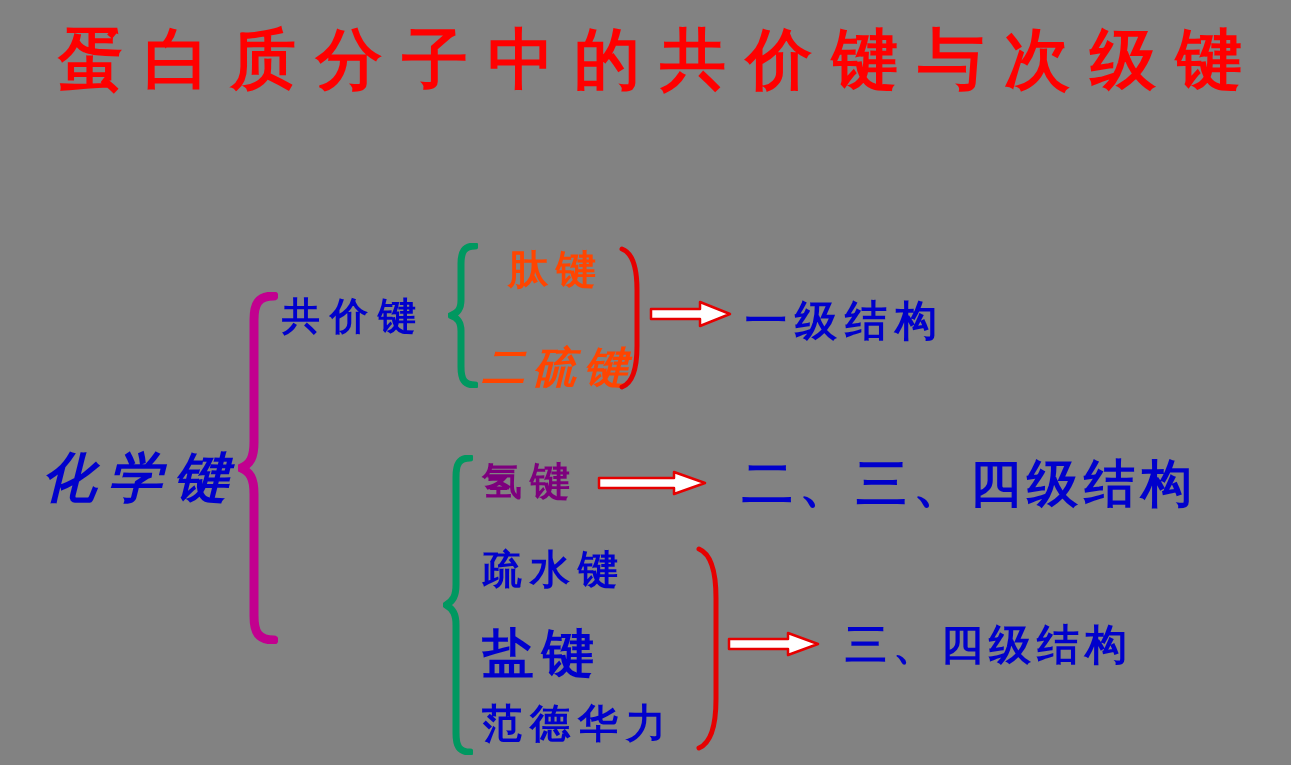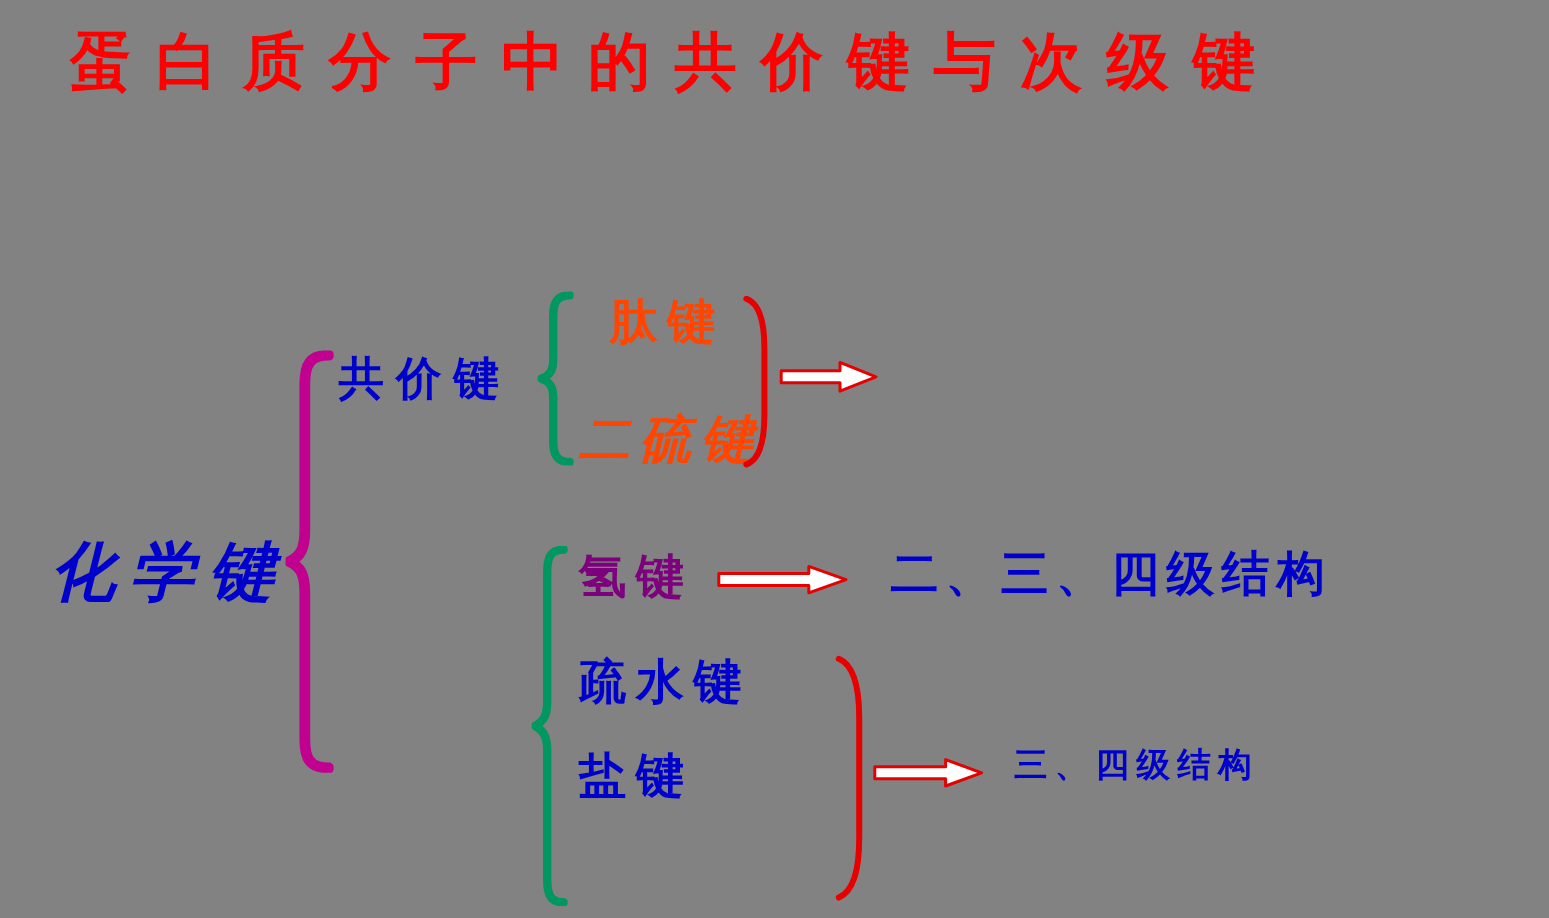--- a/index.html
+++ b/index.html
@@ -19,44 +19,44 @@
     width:1291px;height:765px;
     background:var(--bg);
     overflow:hidden;
     font-family:"Liberation Sans","DejaVu Sans",sans-serif;
     font-weight:bold;
   }
   .txt{position:absolute;line-height:1;white-space:nowrap;}
   .shape{position:absolute;}
   .shape svg{display:block;}
 
-  .title{left:58px;top:26px;font-size:52px;color:var(--title-red);letter-spacing:20px;}
+  .title{left:58px;top:26px;font-size:66px;color:var(--title-red);letter-spacing:20px;}
   .root{left:42px;top:450px;font-size:54px;color:var(--blue);letter-spacing:12px;font-style:italic;}
 
   .brace-magenta{left:238px;top:292px;}
   .b1-label{left:282px;top:297px;font-size:38px;color:var(--blue);letter-spacing:10px;}
   .brace-g1{left:448px;top:243px;}
   .leaf-peptide{left:482px;top:249px;font-size:40px;color:var(--orange);letter-spacing:8px;margin-left:26px;}
   .leaf-disulfide{left:482px;top:346px;font-size:43px;color:var(--orange);letter-spacing:8px;font-style:italic;}
   .bracket-r1{left:618px;top:246px;}
   .arrow-1{left:648px;top:298px;}
   .result-primary{left:745px;top:300px;font-size:42px;color:var(--blue);letter-spacing:8px;}
 
   .leaf-hydrogen{left:482px;top:461px;font-size:40px;color:var(--purple);letter-spacing:8px;text-align:right;}
   .arrow-2{left:596px;top:468px;}
-  .result-234{left:742px;top:459px;font-size:40px;color:var(--blue);letter-spacing:6px;}
+  .result-234{left:742px;top:459px;font-size:51px;color:var(--blue);letter-spacing:6px;font-family:Liberation Serif, serif;}
 
   .b2-label{left:282px;top:599px;font-size:46px;color:var(--blue);letter-spacing:10px;}
   .brace-g2{left:443px;top:455px;}
   .leaf-hydrophobic{left:482px;top:549px;font-size:40px;color:var(--blue);letter-spacing:8px;}
-  .leaf-salt{left:482px;top:627px;font-size:40px;color:var(--blue);letter-spacing:8px;}
+  .leaf-salt{left:482px;top:627px;font-size:52px;color:var(--blue);letter-spacing:8px;}
   .leaf-vdw{left:482px;top:703px;font-size:40px;color:var(--blue);letter-spacing:8px;}
   .bracket-r2{left:695px;top:546px;}
   .arrow-3{left:726px;top:629px;}
-  .result-34{left:845px;top:624px;font-size:28px;color:var(--blue);letter-spacing:6px;}
+  .result-34{left:845px;top:624px;font-size:42px;color:var(--blue);letter-spacing:6px;}
 
   .stroke-magenta{stroke:var(--magenta);}
   .stroke-green{stroke:var(--green);}
   .stroke-red{stroke:var(--arrow-red);}
   .brace-path{fill:none;stroke-linecap:round;stroke-linejoin:round;}
   .arrow-poly{fill:var(--arrow-fill);stroke:var(--arrow-red);stroke-width:2.5;stroke-linejoin:round;}
 </style>
 </head>
 <body>
 
@@ -88,40 +88,42 @@
       <path class="brace-path stroke-red" stroke-width="5" d="M4 3 C15 7 19 22 19 44 L19 100 C19 122 15 137 4 141"></path>
     </svg>
   </div>
 
   <div class="shape arrow-1">
     <svg width="85" height="32" viewBox="0 0 85 32" aria-hidden="true">
       <polygon class="arrow-poly" points="3,11 52,11 52,4 82,16 52,28 52,21 3,21"></polygon>
     </svg>
   </div>
 
+  <div class="txt result-primary">一级结构</div>
 
   <div class="txt leaf-hydrogen">氢键</div>
 
   <div class="shape arrow-2">
     <svg width="112" height="30" viewBox="0 0 112 30" aria-hidden="true">
       <polygon class="arrow-poly" points="3,10 78,10 78,4 109,15 78,26 78,20 3,20"></polygon>
     </svg>
   </div>
 
   <div class="txt result-234">二、三、四级结构</div>
 
 
   <div class="shape brace-g2">
     <svg width="30" height="300" viewBox="0 0 30 300" aria-hidden="true">
       <path class="brace-path stroke-green" stroke-width="7" d="M27 3 C16 3 13 9 13 22 L13 130 C13 141 10 146 3 150 C10 154 13 159 13 170 L13 278 C13 291 16 297 27 297"></path>
     </svg>
   </div>
 
   <div class="txt leaf-hydrophobic">疏水键</div>
   <div class="txt leaf-salt">盐键</div>
+  <div class="txt leaf-vdw">范德华力</div>
 
   <div class="shape bracket-r2">
     <svg width="28" height="205" viewBox="0 0 28 205" aria-hidden="true">
       <path class="brace-path stroke-red" stroke-width="5" d="M4 3 C16 8 21 26 21 52 L21 153 C21 179 16 197 4 202"></path>
     </svg>
   </div>
 
   <div class="shape arrow-3">
     <svg width="95" height="30" viewBox="0 0 95 30" aria-hidden="true">
       <polygon class="arrow-poly" points="3,10 62,10 62,4 92,15 62,26 62,20 3,20"></polygon>

